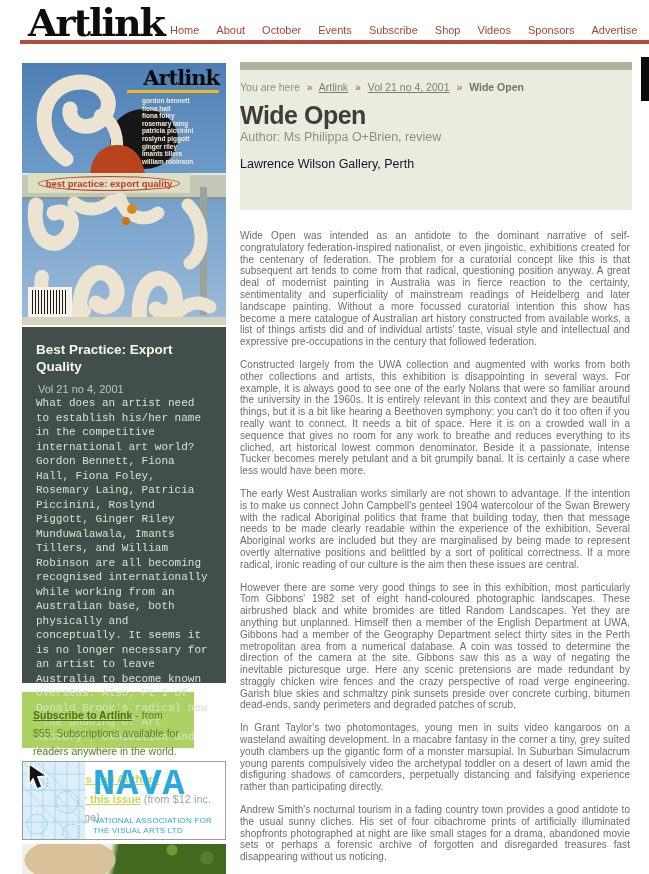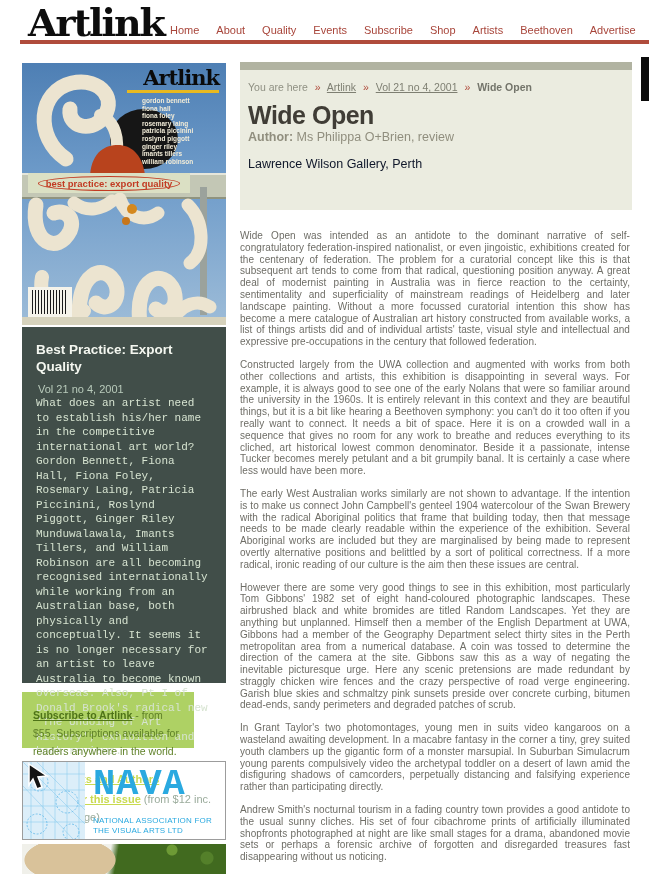--- a/index.html
+++ b/index.html
@@ -64,51 +64,51 @@
       background-image:
         radial-gradient(circle at 150px 6px, #6d9a35 0 5px, transparent 6px),
         radial-gradient(circle at 185px 14px, #54802a 0 6px, transparent 7px),
         radial-gradient(ellipse 46px 22px at 48px 16px, #d9c29a 0 98%, transparent 100%),
         linear-gradient(100deg, transparent 0 88px, #416a1f 96px 100%);
   }
 
   
   .content { position:absolute; left:240px; top:62px; width:392px; }
   .panel { width:392px; height:148px; background:#ebece0; border-top:8px solid #b1b3a1;
-           padding:11px 16px 0 8px; }
+           padding:11px 16px 0 0; }
   .crumbs { font-size:10.5px; color:#8f9083; }
   .crumbs .sep { color:#b04c3c; margin:0 4px; }
   .crumbs a { color:#7e7f72; text-decoration:underline; cursor:pointer; }
   .crumbs b { color:#73746a; font-weight:bold; }
   .page-title { margin-top:9px; font-size:25px; font-weight:bold; letter-spacing:-0.5px; color:#403d36;
            line-height:27px; }
   .author-line { font-size:12.5px; color:#908e7e; line-height:16px; }
-  .author-line .lbl { font-weight:bold; }
+  .author-line .lbl { font-weight:normal; }
   .author-line a { color:#908e7e; cursor:pointer; }
   .venue-line { margin-top:11px; font-size:12.5px; color:#0f172a; line-height:17px; }
 
   .body-text { margin-top:20px; width:390px; }
   .body-text p { font-size:10px; line-height:11.8px; color:#6e6d66; text-align:justify;
            margin-bottom:11px; letter-spacing:0.05px; }
 </style>
 </head>
 <body>
 
 <div id="page">
 
   <a class="logo">Artlink</a>
   <div class="nav">
     <span>Home</span>
     <span>About</span>
-    <span>Quality</span>
+    <span>October</span>
     <span>Events</span>
     <span>Subscribe</span>
     <span>Shop</span>
-    <span>Artists</span>
-    <span>Beethoven</span>
+    <span>Videos</span>
+    <span>Sponsors</span>
     <span>Advertise</span>
     <span>Contact</span>
   </div>
   <div class="red-rule"></div>
   <div class="edge-artifact"></div>
 
   <div class="sidebar">
 
     <div class="cover">
       <svg width="204" height="262" viewBox="0 0 204 262">

